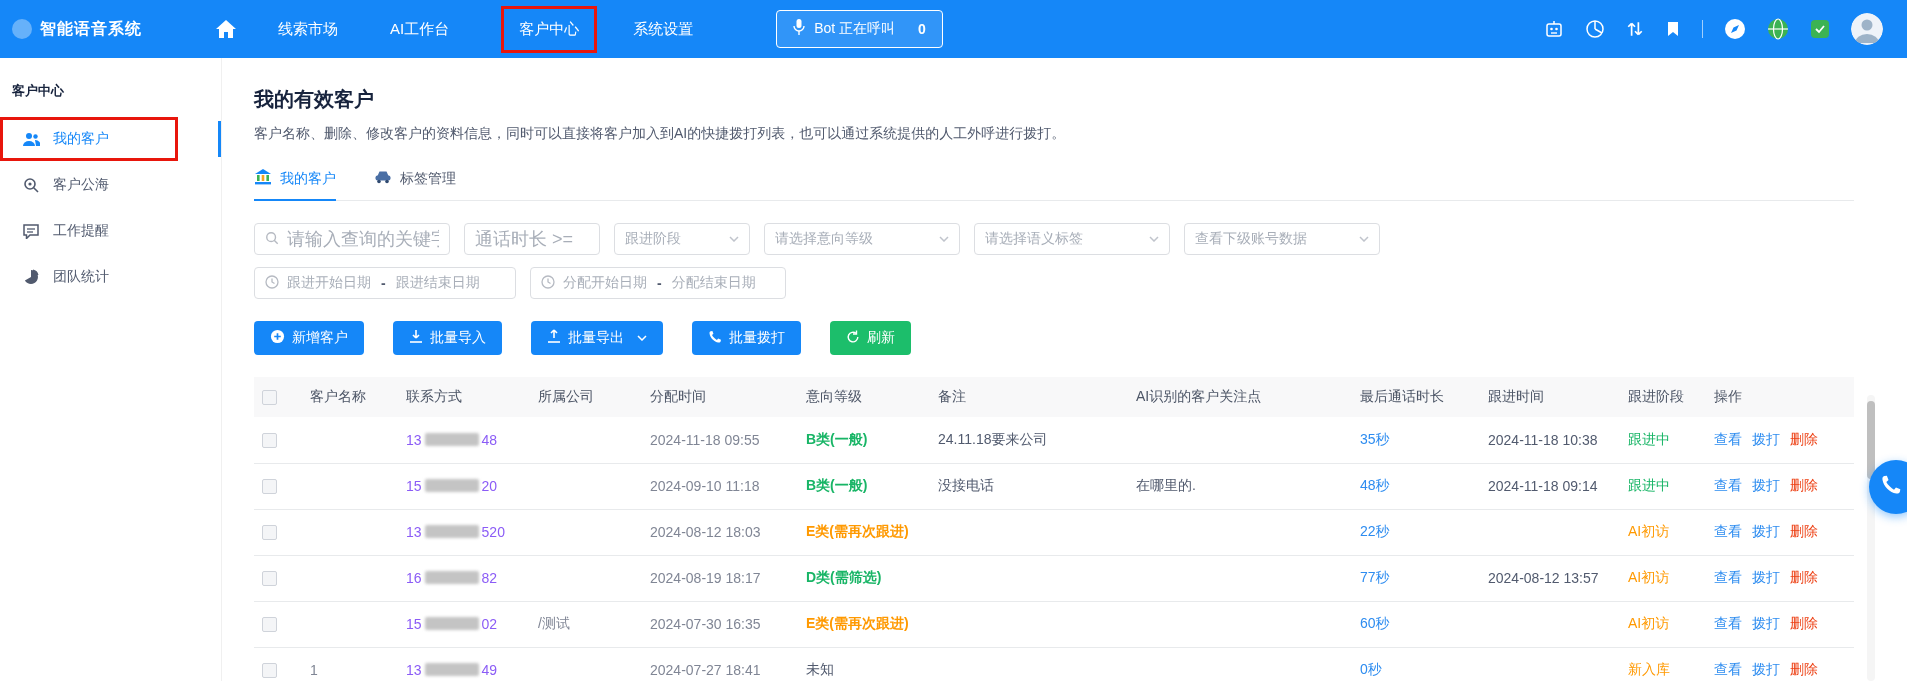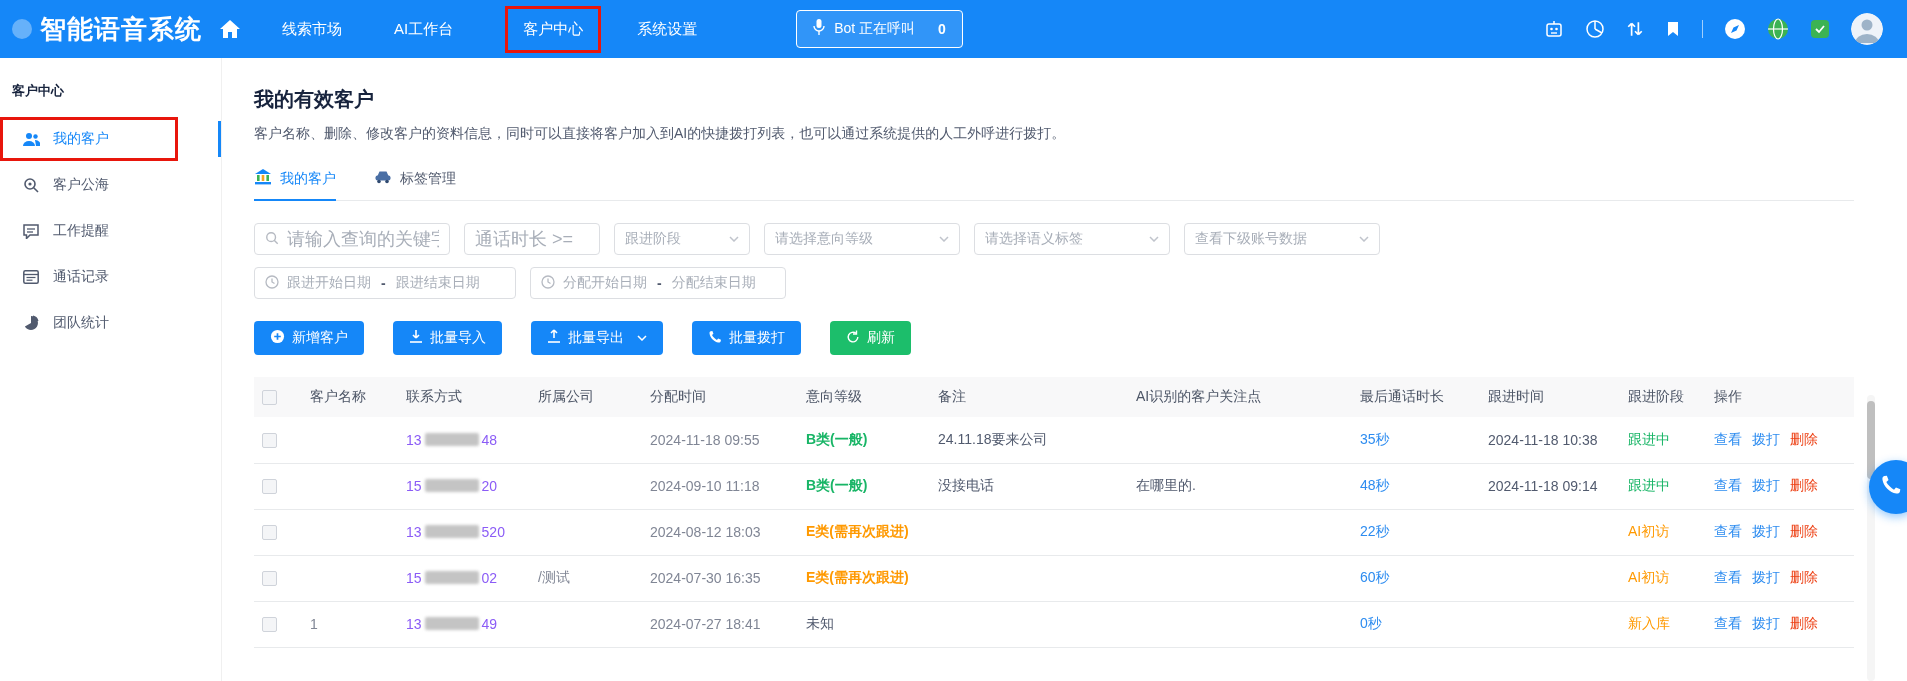--- a/index.html
+++ b/index.html
@@ -4,27 +4,27 @@
 <style>
 *{box-sizing:border-box;margin:0;padding:0}
 html,body{overflow:hidden}
 body{font-family:"Liberation Sans","DejaVu Sans",sans-serif;background:#fff}
 #app{position:relative;width:1907px;height:681px;overflow:hidden;background:#fff}
 
 
 .navbar{position:absolute;top:0;left:0;right:0;height:58px;background:#1587f8;display:flex;align-items:center;color:#fff}
 .logo-wrap{display:flex;align-items:center;gap:8px;padding-left:12px;min-width:198px}
 .logo-dot{width:20px;height:20px;border-radius:50%;background:rgba(255,255,255,.35);flex:none}
-.logo-text{font-size:26px;font-weight:bold;letter-spacing:1px;white-space:nowrap}
+.logo-text{font-size:16px;font-weight:bold;letter-spacing:1px;white-space:nowrap}
 .nav-home{display:flex;align-items:center;margin-left:18px;cursor:pointer}
 .nav-links{display:flex;align-items:center;margin-left:42px}
 .nav-links .nav-item{color:#fff;font-size:15px;text-decoration:none;margin-right:52px;white-space:nowrap;cursor:pointer}
 .annotated-box{border:3px solid #e8160c;padding:11px 15px;margin-right:36px;display:inline-flex}
 .annotated-box .nav-item{margin-right:0}
-.bot-btn{margin-left:47px;display:flex;align-items:center;gap:9px;height:38px;padding:0 16px;background:rgba(255,255,255,.12);border:1px solid #fff;border-radius:4px;color:#fff;font-size:14px;cursor:pointer;white-space:nowrap}
+.bot-btn{margin-left:31px;display:flex;align-items:center;gap:9px;height:38px;padding:0 16px;background:rgba(255,255,255,.12);border:1px solid #fff;border-radius:4px;color:#fff;font-size:14px;cursor:pointer;white-space:nowrap}
 .bot-count{margin-left:14px;font-weight:bold}
 .nav-icons{margin-left:auto;display:flex;align-items:center;gap:21px;padding-right:24px}
 .nav-icons .nico{display:flex;align-items:center;cursor:pointer}
 .nav-divider{width:1px;height:18px;background:rgba(255,255,255,.6)}
 .avatar{width:32px;height:32px;border-radius:50%;overflow:hidden;display:flex;cursor:pointer}
 
 
 .sidebar{position:absolute;top:58px;left:0;width:222px;bottom:0;background:#fff;border-right:1px solid #f0f0f0}
 .sb-title{font-size:13px;font-weight:bold;color:#17233d;padding:24px 0 16px 12px}
 .sb-item{position:relative;height:46px;display:flex;align-items:center;gap:13px;padding-left:22px;font-size:14px;color:#515a6e;cursor:pointer}
@@ -203,31 +203,20 @@
       <span class="ico">
         <svg width="16" height="15" viewBox="0 0 16 15">
             <path d="M1 1 H15 V11 H7 L3.5 14.5 V11 H1 Z" fill="none" stroke="currentColor" stroke-width="1.5"></path>
             <line x1="4" y1="5" x2="12" y2="5" stroke="currentColor" stroke-width="1.3"></line>
             <line x1="4" y1="8" x2="10" y2="8" stroke="currentColor" stroke-width="1.3"></line>
           </svg>
       </span>
       <span>工作提醒</span>
     </div>
 
-    <div class="sb-item">
-      <span class="ico">
-        <svg width="16" height="14" viewBox="0 0 16 14">
-            <rect x="0.8" y="0.8" width="14.4" height="12.4" rx="1.5" fill="none" stroke="currentColor" stroke-width="1.5"></rect>
-            <line x1="0.8" y1="4.5" x2="15.2" y2="4.5" stroke="currentColor" stroke-width="1.3"></line>
-            <line x1="3.5" y1="7.5" x2="12.5" y2="7.5" stroke="currentColor" stroke-width="1.2"></line>
-            <line x1="3.5" y1="10.2" x2="9.5" y2="10.2" stroke="currentColor" stroke-width="1.2"></line>
-          </svg>
-      </span>
-      <span>通话记录</span>
-    </div>
 
     <div class="sb-item">
       <span class="ico">
         <svg width="16" height="16" viewBox="0 0 16 16">
             <path d="M8 8 V1 A7 7 0 1 1 1.9 11.5 Z" fill="currentColor"></path>
             <path d="M10 0.5 A7 7 0 0 1 15.5 6 L10 6 Z" fill="currentColor"></path>
           </svg>
       </span>
       <span>团队统计</span>
     </div>
@@ -458,20 +447,34 @@
               <td></td>
               <td></td>
               <td class="dur"><a>22秒</a></td>
               <td></td>
               <td class="stage orange">AI初访</td>
               <td class="ops"><a>查看</a><a>拨打</a><a class="del">删除</a></td>
             </tr>
             <tr>
               <td><span class="cb"></span></td>
               <td class="dim"></td>
+              <td><span class="ph">16<i class="mask"></i>82</span></td>
+              <td class="dim"></td>
+              <td class="dim">2024-08-19 18:17</td>
+              <td class="intent green">D类(需筛选)</td>
+              <td></td>
+              <td></td>
+              <td class="dur"><a>77秒</a></td>
+              <td>2024-08-12 13:57</td>
+              <td class="stage orange">AI初访</td>
+              <td class="ops"><a>查看</a><a>拨打</a><a class="del">删除</a></td>
+            </tr>
+            <tr>
+              <td><span class="cb"></span></td>
+              <td class="dim"></td>
               <td><span class="ph">15<i class="mask"></i>02</span></td>
               <td class="dim">/测试</td>
               <td class="dim">2024-07-30 16:35</td>
               <td class="intent orange">E类(需再次跟进)</td>
               <td></td>
               <td></td>
               <td class="dur"><a>60秒</a></td>
               <td></td>
               <td class="stage orange">AI初访</td>
               <td class="ops"><a>查看</a><a>拨打</a><a class="del">删除</a></td>

